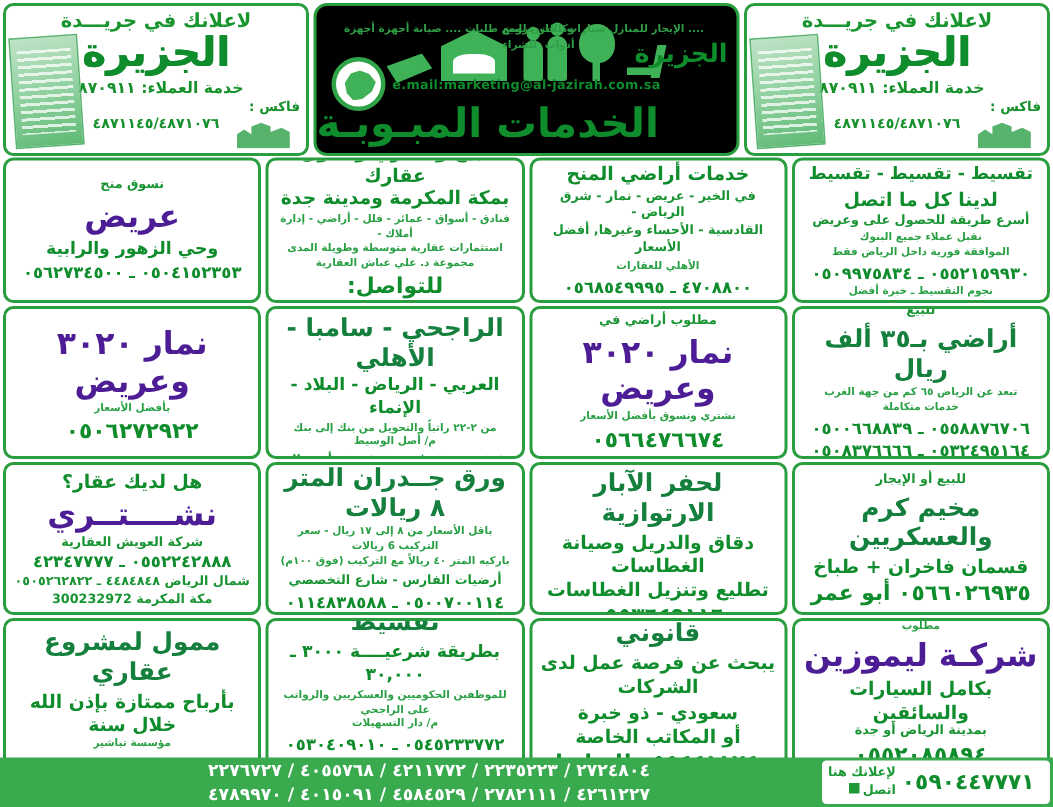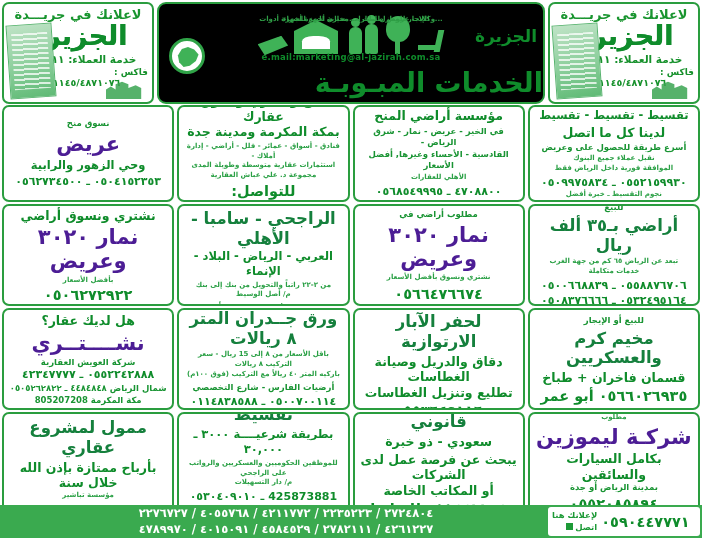--- a/index.html
+++ b/index.html
@@ -18,21 +18,21 @@
 
   
   .header {
     display: flex;
     height: 104px;
     padding: 2px 2px 0 2px;
     gap: 3px;
     align-items: stretch;
   }
   .masthead-box {
-    width: 152px;
+    width: 204px;
     border: 2px solid #2a9d3f;
     border-radius: 7px;
     background: #ffffff;
     position: relative;
     display: flex;
     flex-direction: column;
     align-items: center;
     justify-content: flex-start;
     padding: 3px 4px 2px 4px;
     overflow: hidden;
@@ -230,21 +230,21 @@
     text-align: center;
     font-size: 8.5px;
     font-weight: bold;
     color: #0f8c2b;
     letter-spacing: .2px;
     font-family: "DejaVu Sans", "Liberation Sans", sans-serif;
   }
   .cb-title {
     position: absolute;
     bottom: 4px; left: 0; right: 0;
-    text-align: right;
+    text-align: left;
     font-size: 27px;
     font-weight: bold;
     color: #0f8c2b;
     letter-spacing: 1px;
     line-height: 1.1;
   }
   .cb-logo-sm {
     position: absolute;
     right: 6px; top: 22px;
     font-size: 17px;
@@ -414,21 +414,21 @@
         <div class="ad">
           <div class="t-med">تقسيط - تقسيط - تقسيط</div>
           <div class="t-head sp2">لدينا كل ما اتصل</div>
           <div class="t-small sp2">أسرع طريقة للحصول على وعريض</div>
           <div class="t-tiny">نقبل عملاء جميع البنوك</div>
           <div class="t-tiny">الموافقة فورية داخل الرياض فقط</div>
           <div class="t-phone sp2">٠٥٥٢١٥٩٩٣٠ ـ ٠٥٠٩٩٧٥٨٣٤</div>
           <div class="t-tiny">نجوم التقسيط ـ خبرة أفضل</div>
         </div>
         <div class="ad">
-          <div class="t-head">مؤسسة أراضي المنح</div>
+          <div class="t-head">خدمات أراضي المنح</div>
           <div class="t-small sp2">في الخير - عريض - نمار -  شرق الرياض -</div>
           <div class="t-small">القادسية -  الأحساء وغيرها, أفضل الأسعار</div>
           <div class="t-tiny sp2">الأهلي للعقارات</div>
           <div class="t-phone sp2">٤٧٠٨٨٠٠ ـ ٠٥٦٨٥٤٩٩٩٥</div>
         </div>
         <div class="ad">
           <div class="t-head">نبيع ونشتري ونسوق عقارك</div>
           <div class="t-head">بمكة المكرمة ومدينة جدة</div>
           <div class="t-tiny sp2">فنادق - أسواق - عمائر - فلل - أراضي - إدارة أملاك -</div>
           <div class="t-tiny">استثمارات عقارية متوسطة وطويلة المدى</div>
@@ -459,21 +459,20 @@
         </div>
         <div class="ad">
           <div class="t-tiny">تقسيط لعملاء</div>
           <div class="t-big sp2">الراجحي - سامبا - الأهلي</div>
           <div class="t-med">العربي - الرياض - البلاد -  الإنماء</div>
           <div class="t-tiny sp2">من ٢-٢٢ راتباً والتحويل من بنك إلى بنك</div>
           <div class="t-tiny">م/ أصل الوسيط</div>
           <div class="t-small sp2">٠٥٦٣٣٣١٥٧٩ / ٠٥٣٣٩٤٤٧٣٧  أبو خالد</div>
         </div>
         <div class="ad">
-          <div class="t-head">نشتري ونسوق أراضي</div>
           <div class="t-huge sp2">نمار ٣٠٢٠   وعريض</div>
           <div class="t-tiny sp2">بأفضل الأسعار</div>
           <div class="t-phone-lg sp2">٠٥٠٦٢٧٢٩٢٢</div>
         </div>
       </div>
     <div class="row row-3">
         <div class="ad">
           <div class="t-small">للبيع أو الإيجار</div>
           <div class="t-big sp2">مخيم كرم والعسكريين</div>
           <div class="t-head sp2">قسمان فاخران + طباخ</div>
@@ -481,55 +480,55 @@
         </div>
         <div class="ad">
           <div class="t-tiny">مؤسسة علي أحمد حسن العنزي</div>
           <div class="t-big sp2">لحفر الآبار الارتوازية</div>
           <div class="t-head sp2">دقاق والدريل وصيانة الغطاسات</div>
           <div class="t-head">تطليع وتنزيل الغطاسات</div>
           <div class="t-phone-lg sp2">٠٥٥٣٦٤٩١١٦</div>
         </div>
         <div class="ad">
           <div class="t-big">ورق جــدران المتر ٨ ريالات</div>
-          <div class="t-tiny sp2">باقل الأسعار من ٨ إلى 15 ريال - سعر التركيب ٨ ريالات</div>
+          <div class="t-tiny sp2">باقل الأسعار من ٨ إلى ١٧ ريال - سعر التركيب 6 ريالات</div>
           <div class="t-tiny">باركيه المتر ٤٠ ريالاً مع التركيب (فوق ١٠٠م)</div>
           <div class="t-small sp2">أرضيات الفارس - شارع التخصصي</div>
           <div class="t-phone sp2">٠٥٠٠٧٠٠١١٤ ـ ٠١١٤٨٣٨٥٨٨</div>
         </div>
         <div class="ad">
           <div class="t-head">هل لديك عقار؟</div>
           <div class="t-huge stretch sp2">نشــــتــري</div>
           <div class="t-small sp2">شركة العويش العقارية</div>
           <div class="t-phone">٠٥٥٢٢٤٢٨٨٨ ـ ٤٢٣٤٧٧٧٧</div>
           <div class="t-small">شمال الرياض ٤٤٨٤٨٤٨ ـ ٠٥٠٥٢٦٢٨٢٢</div>
-          <div class="t-small">مكة المكرمة 805207208</div>
+          <div class="t-small">مكة المكرمة 300232972</div>
         </div>
       </div>
     <div class="row row-4">
         <div class="ad">
           <div class="t-tiny">مطلوب</div>
           <div class="t-huge sp2">شركـة ليموزين</div>
           <div class="t-head sp2">بكامل السيارات والسائقين</div>
           <div class="t-small">بمدينة الرياض أو جدة</div>
           <div class="t-phone-lg sp2">٠٥٥٢٠٨٥٨٩٤</div>
         </div>
         <div class="ad">
           <div class="t-big">محامي ومستشار قانوني</div>
+          <div class="t-head sp2">يبحث عن فرصة عمل لدى الشركات</div>
           <div class="t-head sp2">سعودي - ذو خبرة</div>
-          <div class="t-head sp2">يبحث عن فرصة عمل لدى الشركات</div>
           <div class="t-head">أو المكاتب الخاصة</div>
           <div class="t-phone-lg sp2">٠٥٥٤٤١١٧٤٠  للتواصل . ج/</div>
         </div>
         <div class="ad">
           <div class="t-big">تقسيط</div>
           <div class="t-med sp2">بطريقة شرعيــــة ٣٠٠٠ ـ ٣٠,٠٠٠</div>
           <div class="t-tiny sp2">للموظفين الحكوميين والعسكريين والرواتب على الراجحي</div>
           <div class="t-tiny">م/ دار التسهيلات</div>
-          <div class="t-phone sp2">425873881 ـ ٠٥٣٠٤٠٩٠١٠</div>
+          <div class="t-phone sp2">٠٥٤٥٢٣٣٧٧٢ ـ ٠٥٣٠٤٠٩٠١٠</div>
           <div class="t-phone">٠١١٤٩٣٨٠٣٧</div>
         </div>
         <div class="ad">
           <div class="t-tiny">مطلوب</div>
           <div class="t-big sp2">ممول لمشروع عقاري</div>
           <div class="t-head sp2">بأرباح ممتازة بإذن الله خلال سنة</div>
           <div class="t-tiny">مؤسسة تباشير</div>
           <div class="t-phone-lg sp2">٠٥٠٣١٥٦٠٨٠</div>
         </div>
       </div>

